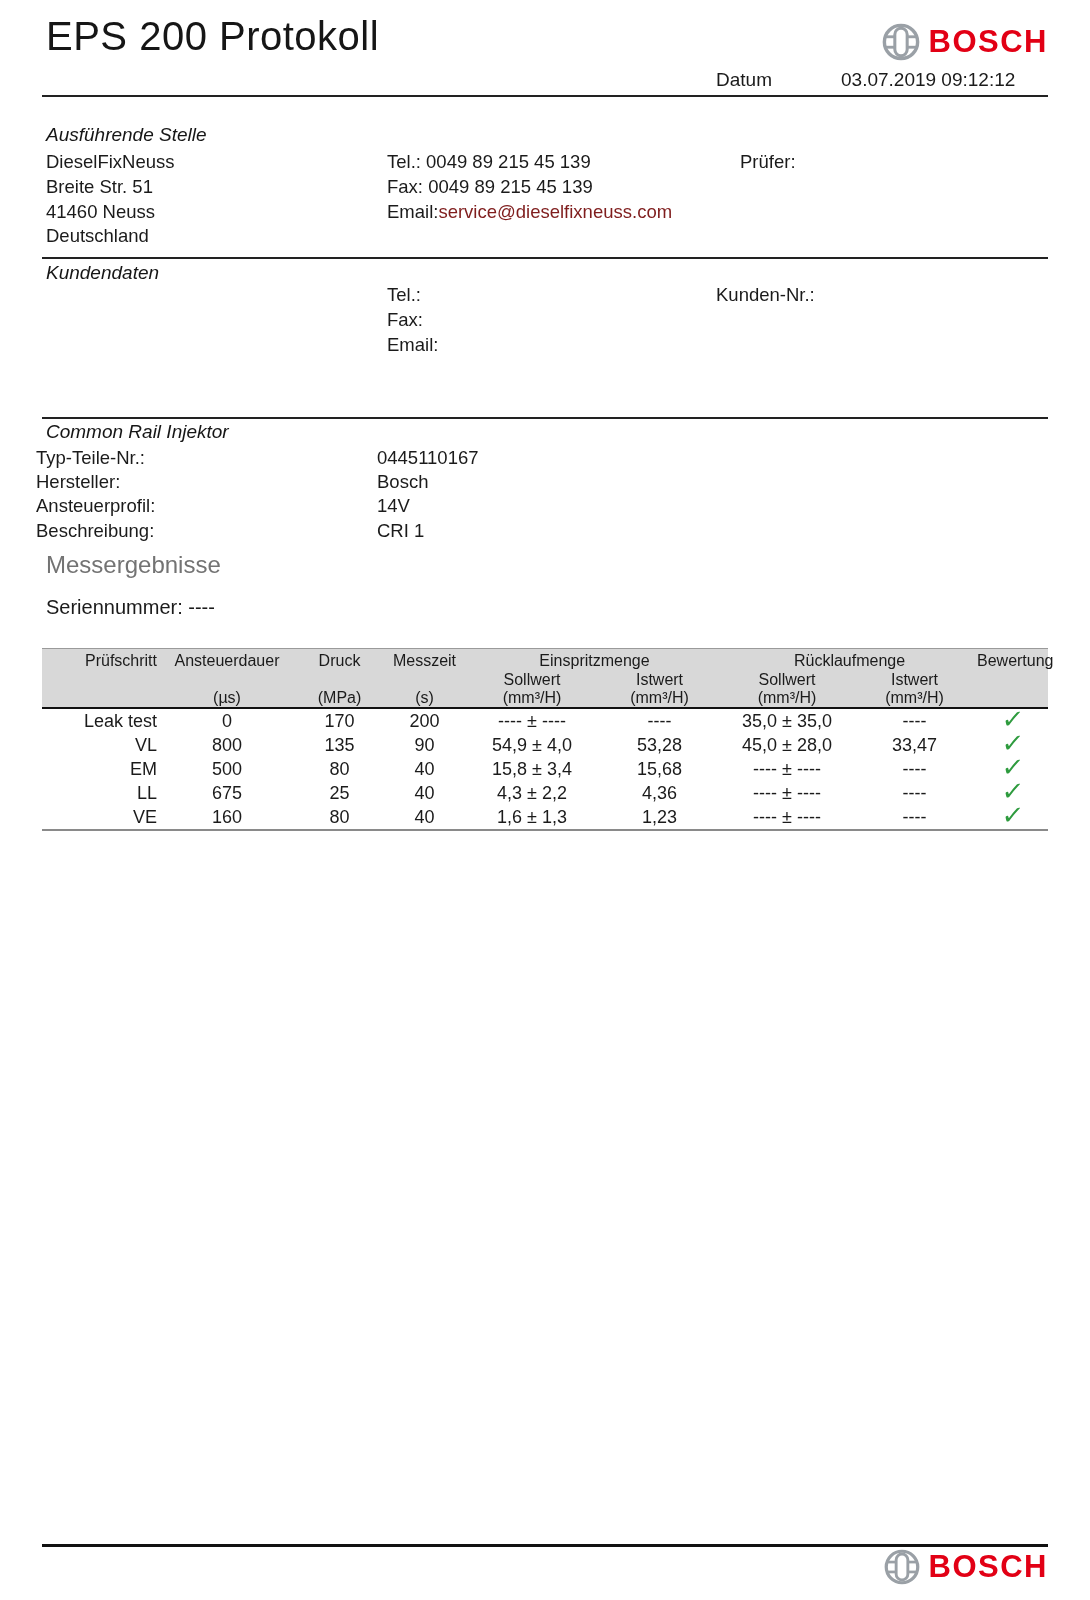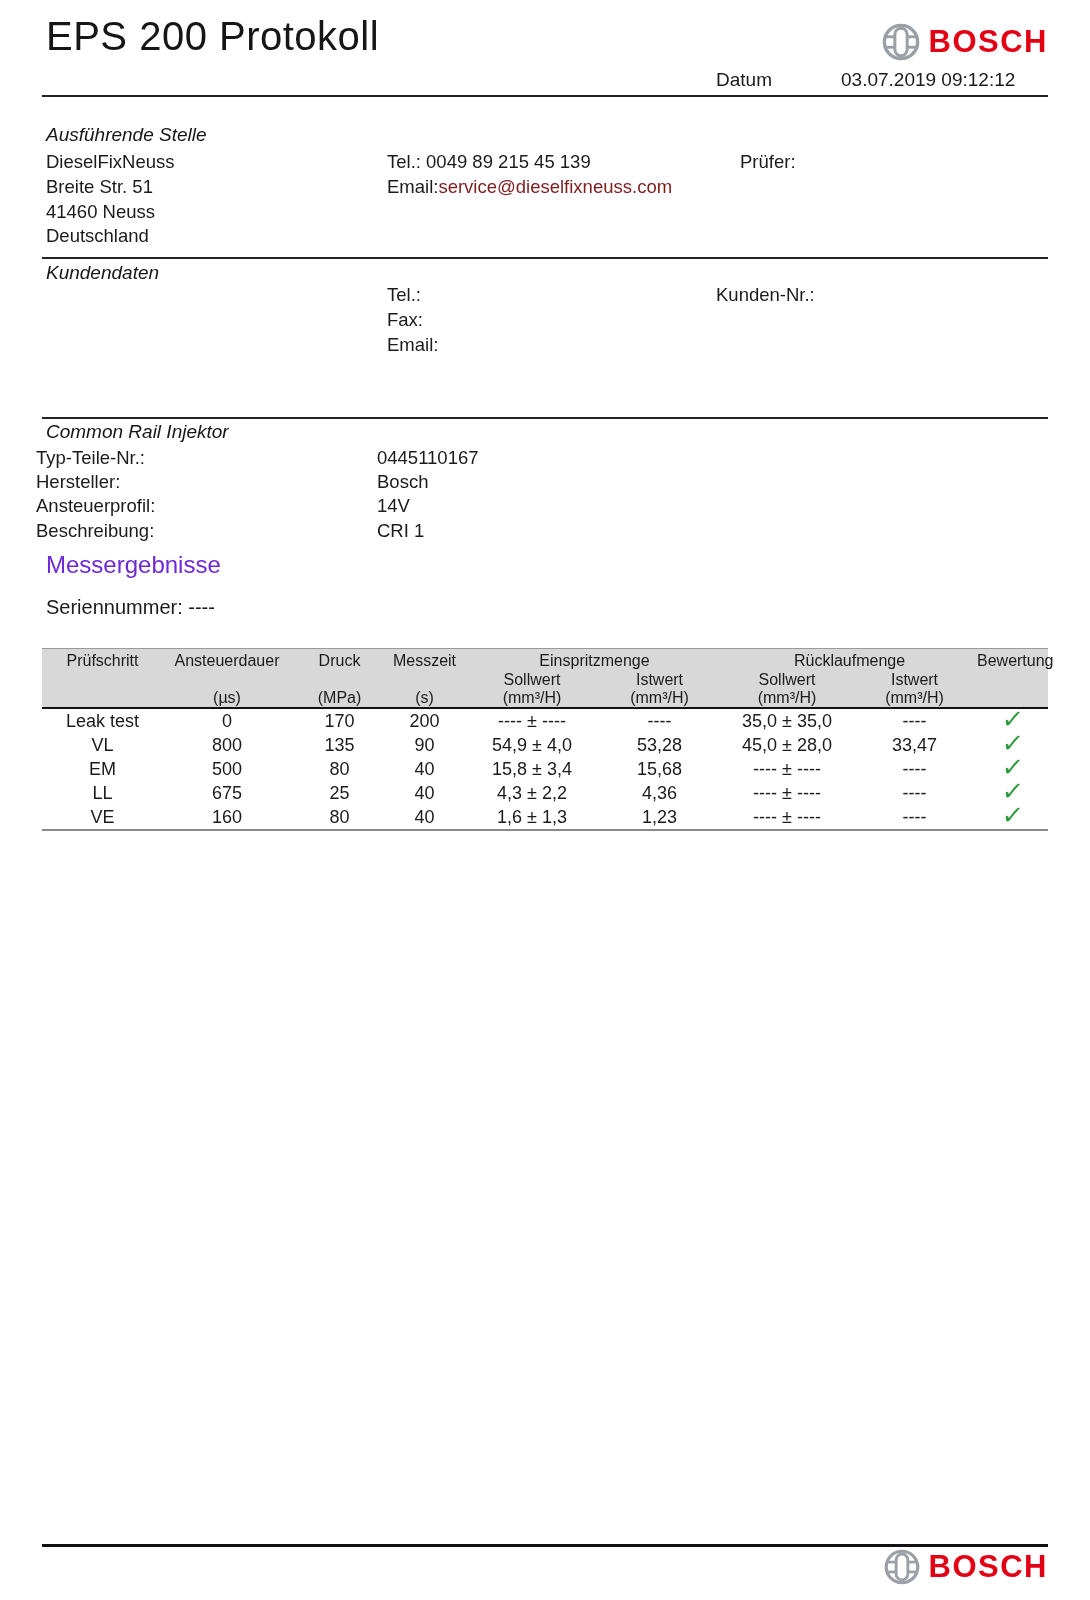--- a/index.html
+++ b/index.html
@@ -22,35 +22,35 @@
   .rule-2{top:257px;}
   .rule-3{top:417px;}
   .rule-footer{top:1544px;height:3px;background:#111;}
   .sec-heading{font-size:19px;color:#161616;font-style:italic;}
   .block{font-size:18.5px;line-height:24.8px;}
   .email-link{color:#7f1d1d;text-decoration:none;}
   .kv-grid{font-size:18.5px;line-height:24.2px;}
   .kv-row{display:flex;}
   .kv-label{width:341px;}
   .kv-value{}
-  .h-messergebnisse{left:46px;top:551px;font-size:24px;color:#6d28d9;}
+  .h-messergebnisse{left:46px;top:551px;font-size:24px;color:#737373;}
   .seriennummer{left:46px;top:596px;font-size:20px;}
   
   table.results{
     border-collapse:collapse;table-layout:fixed;
     width:1006px;font-size:18px;
   }
   table.results thead{background:#d8d8d8;}
   table.results thead th{
     font-weight:normal;font-size:16px;padding:0;
     text-align:center;vertical-align:middle;height:18px;
   }
   table.results thead tr.units th{height:17px;}
   table.results thead tr.groups th{height:20px;padding-top:2px;}
-  table.results th.cell-left, table.results td.cell-left{text-align:center;padding-left:6px;}
+  table.results th.cell-left, table.results td.cell-left{text-align:right;padding-left:6px;}
   table.results{border-top:1px solid #9a9a9a;}
   table.results thead{border-bottom:2px solid #111;}
   table.results tbody{border-bottom:2px solid #8a8a8a;}
   table.results td{
     text-align:center;height:23.6px;padding:0;vertical-align:middle;
   }
   .check{
     font-weight:bold;font-style:italic;font-size:26px;line-height:20px;
     display:inline-block;transform:skewX(-6deg);
   }
@@ -86,20 +86,21 @@
 
   <div class="abs sec-heading" style="left:46px;top:124px;">Ausführende Stelle</div>
   <div class="abs block" style="left:46px;top:150px;">
     <div>DieselFixNeuss</div>
     <div>Breite Str. 51</div>
     <div>41460 Neuss</div>
     <div>Deutschland</div>
   </div>
   <div class="abs block" style="left:387px;top:150px;">
     <div><span>Tel.:</span>&nbsp;<span>0049 89 215 45 139</span></div>
+    <div><span>Fax:</span>&nbsp;<span>0049 89 215 45 139</span></div>
     <div><span>Email:</span><a href="#" class="email-link">service@dieselfixneuss.com</a></div>
   </div>
   <div class="abs block" style="left:716px;top:150px;margin-left:24px;">Prüfer:</div>
 
   <div class="abs rule rule-2"></div>
 
   <div class="abs sec-heading" style="left:46px;top:262px;">Kundendaten</div>
   <div class="abs block" style="left:387px;top:283px;">
     <div>Tel.:</div>
     <div>Fax:</div>

